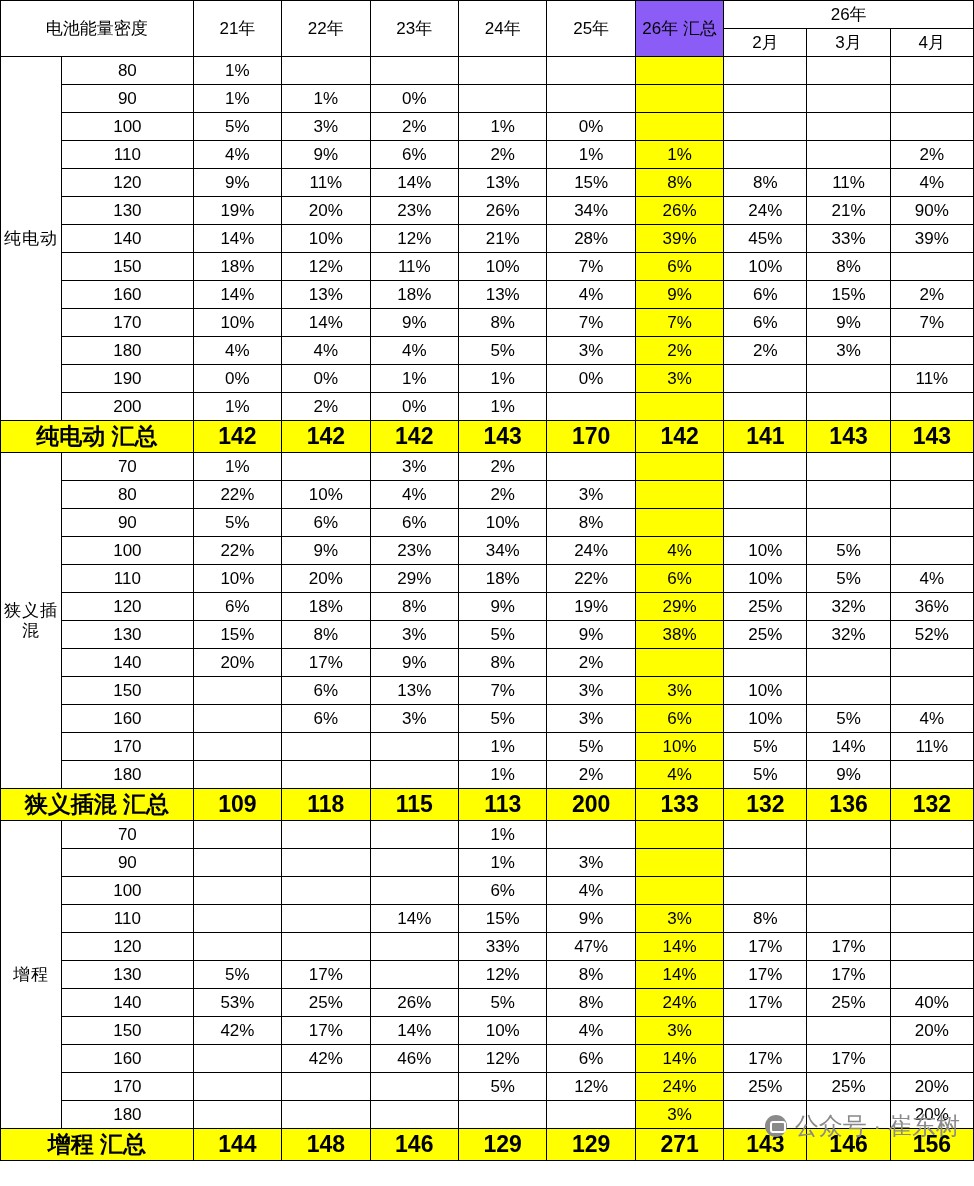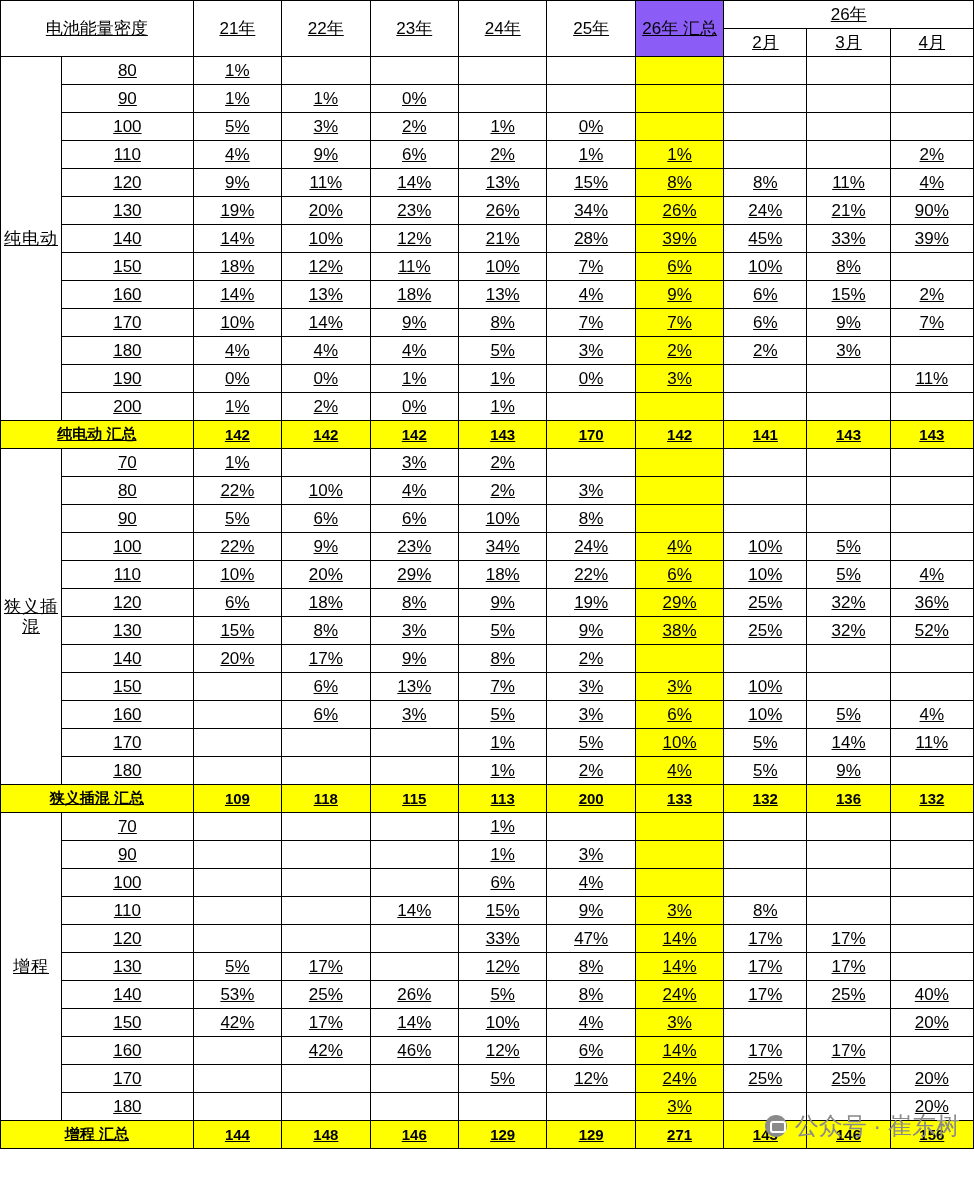--- a/index.html
+++ b/index.html
@@ -11,21 +11,20 @@
     width: 974px;
     height: 1186px;
     font-family: "Liberation Sans", sans-serif;
     color: #000000;
     overflow: hidden;
   }
   table.sheet {
     border-collapse: collapse;
     width: 974px;
     table-layout: fixed;
-    text-decoration: underline;
   }
   table.sheet td, table.sheet th {
     border: 1px solid #000000;
     text-align: center;
     vertical-align: middle;
     font-weight: normal;
     font-size: 17px;
     padding: 0;
     height: 28px;
     box-sizing: border-box;
@@ -67,21 +66,21 @@
   }
   td.val {
     font-size: 17px;
   }
   td.sumcol {
     background: #ffff00;
   }
   tr.total-row td {
     background: #ffff00;
     font-weight: bold;
-    font-size: 15px;
+    font-size: 23px;
   }
   tr.total-row td.total-label {
     font-weight: bold;
   }
   .watermark {
     position: absolute;
     right: 14px;
     bottom: 44px;
     font-size: 24px;
     color: #8a8a8a;

